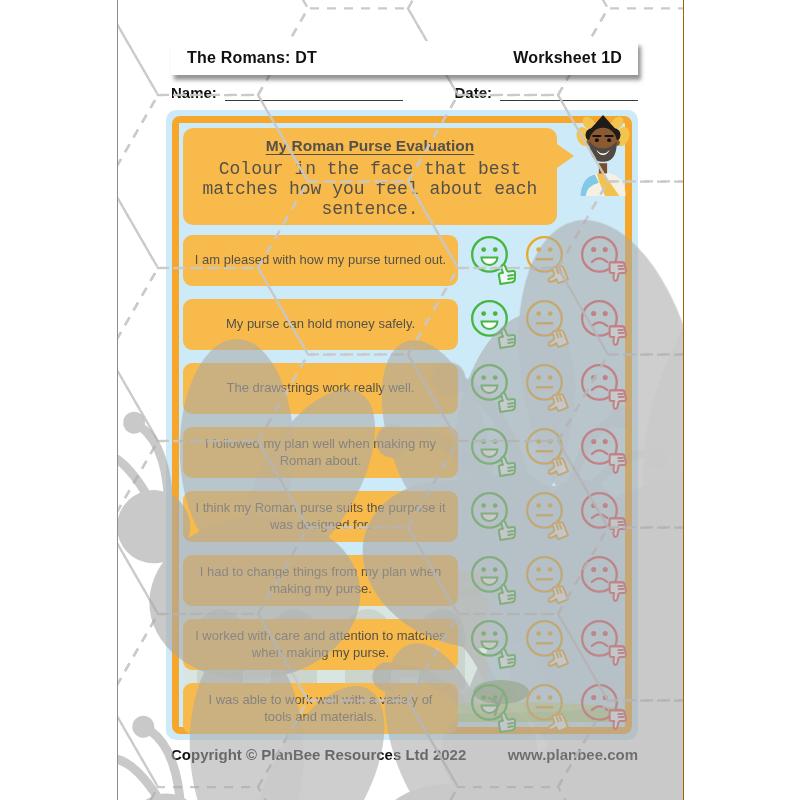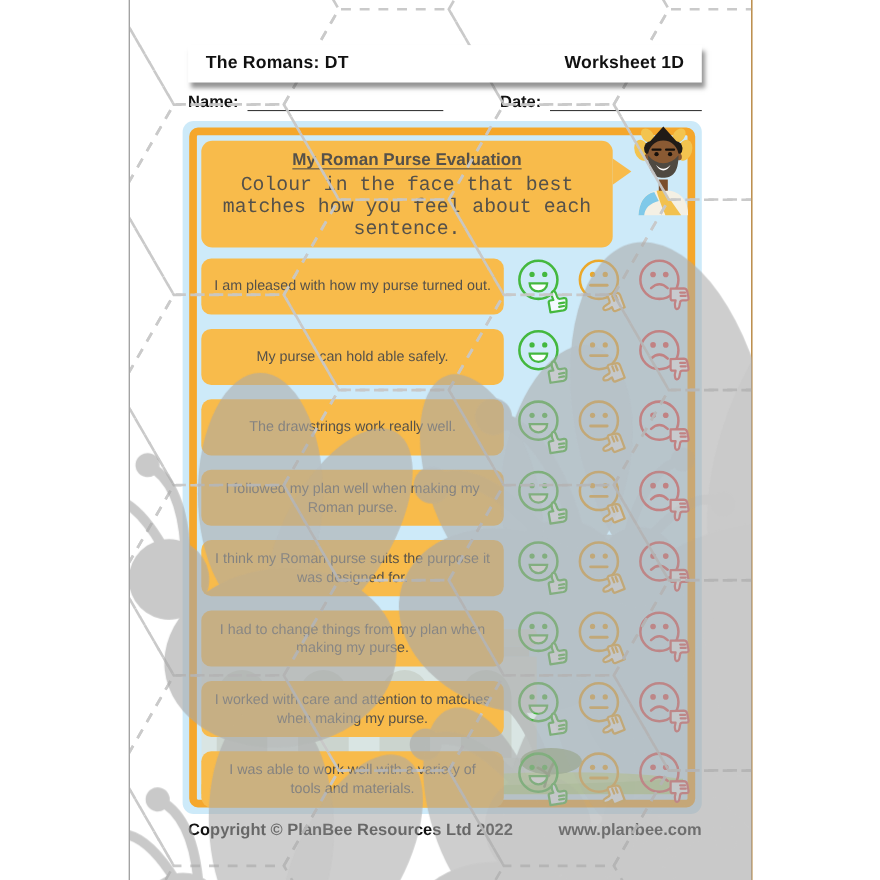--- a/index.html
+++ b/index.html
@@ -183,21 +183,21 @@
               <svg class="face" viewBox="0 0 56 62">
                   <use href="#face-neutral"></use>
                 </svg>
               <svg class="face" viewBox="0 0 56 62">
                   <use href="#face-sad"></use>
                 </svg>
             </div>
           </div>
           <div class="row">
             <div class="sentence">
-                <span>My purse can hold able safely.</span>
+                <span>My purse can hold money safely.</span>
               </div>
             <div class="faces">
               <svg class="face" viewBox="0 0 56 62">
                   <use href="#face-happy"></use>
                 </svg>
               <svg class="face" viewBox="0 0 56 62">
                   <use href="#face-neutral"></use>
                 </svg>
               <svg class="face" viewBox="0 0 56 62">
                   <use href="#face-sad"></use>
@@ -215,21 +215,21 @@
               <svg class="face" viewBox="0 0 56 62">
                   <use href="#face-neutral"></use>
                 </svg>
               <svg class="face" viewBox="0 0 56 62">
                   <use href="#face-sad"></use>
                 </svg>
             </div>
           </div>
           <div class="row">
             <div class="sentence">
-                <span>I followed my plan well when making my Roman purse.</span>
+                <span>I followed my plan well when making my Roman about.</span>
               </div>
             <div class="faces">
               <svg class="face" viewBox="0 0 56 62">
                   <use href="#face-happy"></use>
                 </svg>
               <svg class="face" viewBox="0 0 56 62">
                   <use href="#face-neutral"></use>
                 </svg>
               <svg class="face" viewBox="0 0 56 62">
                   <use href="#face-sad"></use>

